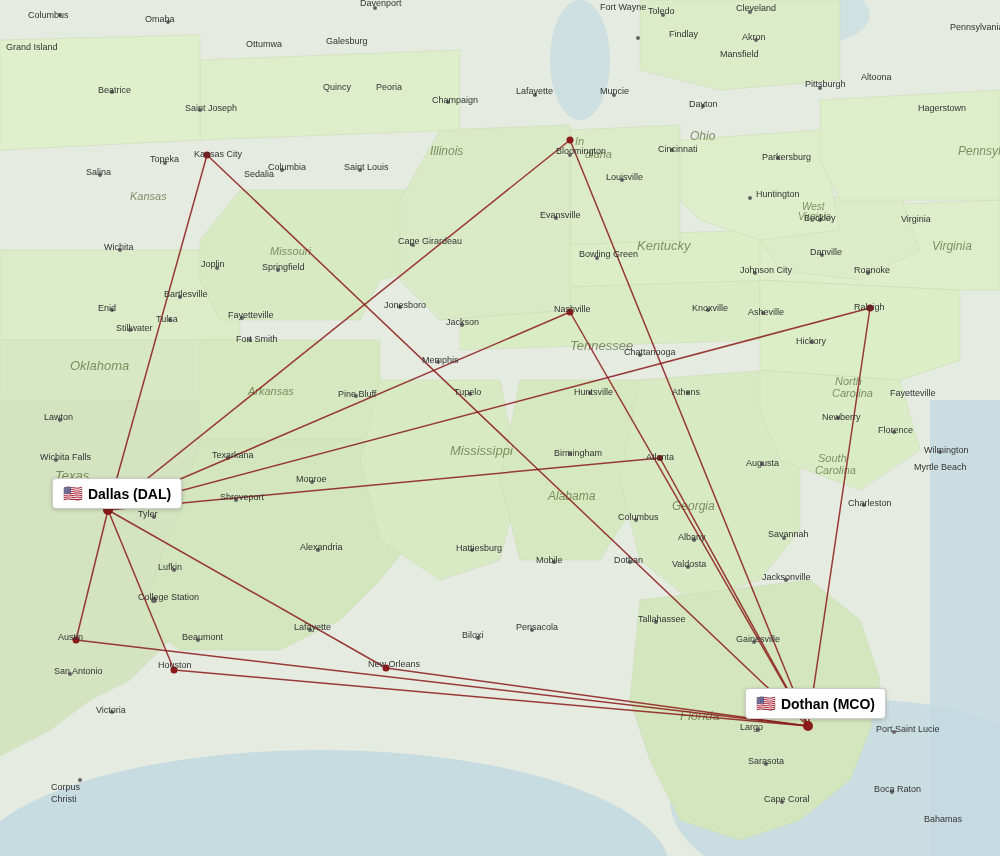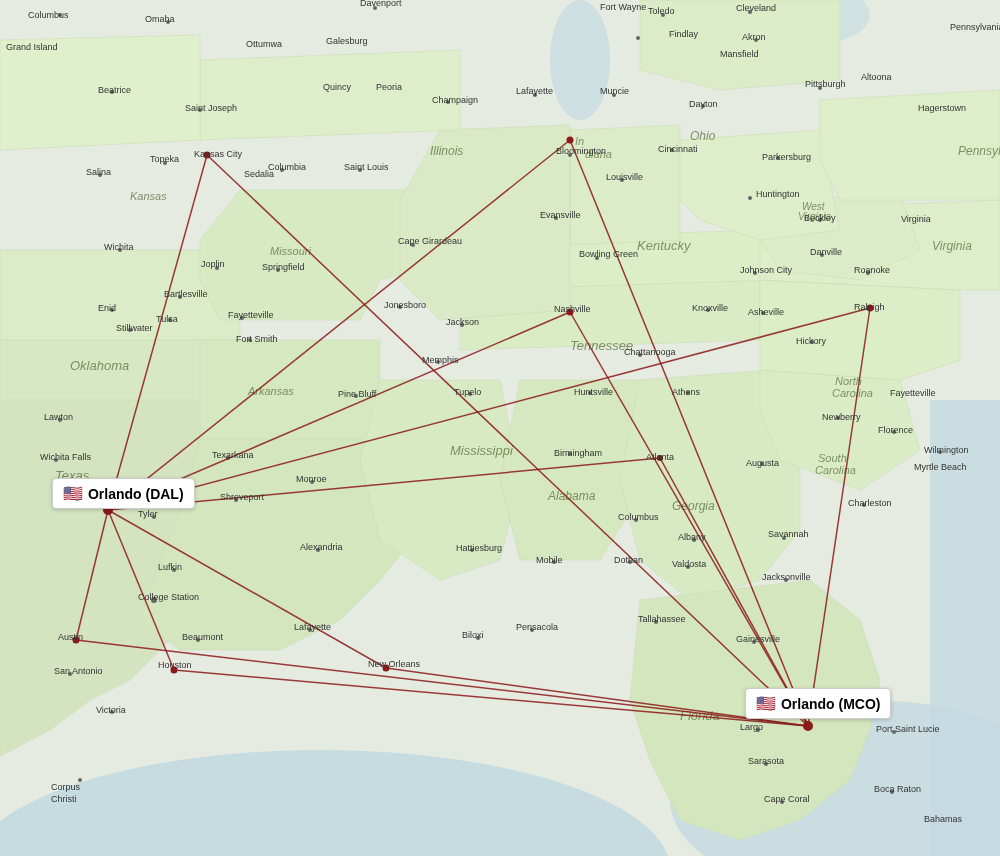--- a/index.html
+++ b/index.html
@@ -390,20 +390,20 @@
     <text x="876" y="732" font-size="9" fill="#333">Port Saint Lucie</text>
     <text x="51" y="790" font-size="9" fill="#333">Corpus</text>
     <text x="51" y="802" font-size="9" fill="#333">Christi</text>
     <text x="764" y="802" font-size="9" fill="#333">Cape Coral</text>
     <text x="874" y="792" font-size="9" fill="#333">Boca Raton</text>
     <text x="924" y="822" font-size="9" fill="#333">Bahamas</text>
   </svg>
 
   <div class="airport-label" id="label-dallas">
     <span class="flag">🇺🇸</span>
-    <span>Orlando (DAL)</span>
+    <span>Dallas (DAL)</span>
   </div>
 
   <div class="airport-label" id="label-orlando">
     <span class="flag">🇺🇸</span>
-    <span>Orlando (MCO)</span>
+    <span>Dothan (MCO)</span>
   </div>
 </div>
 
 </body></html>

